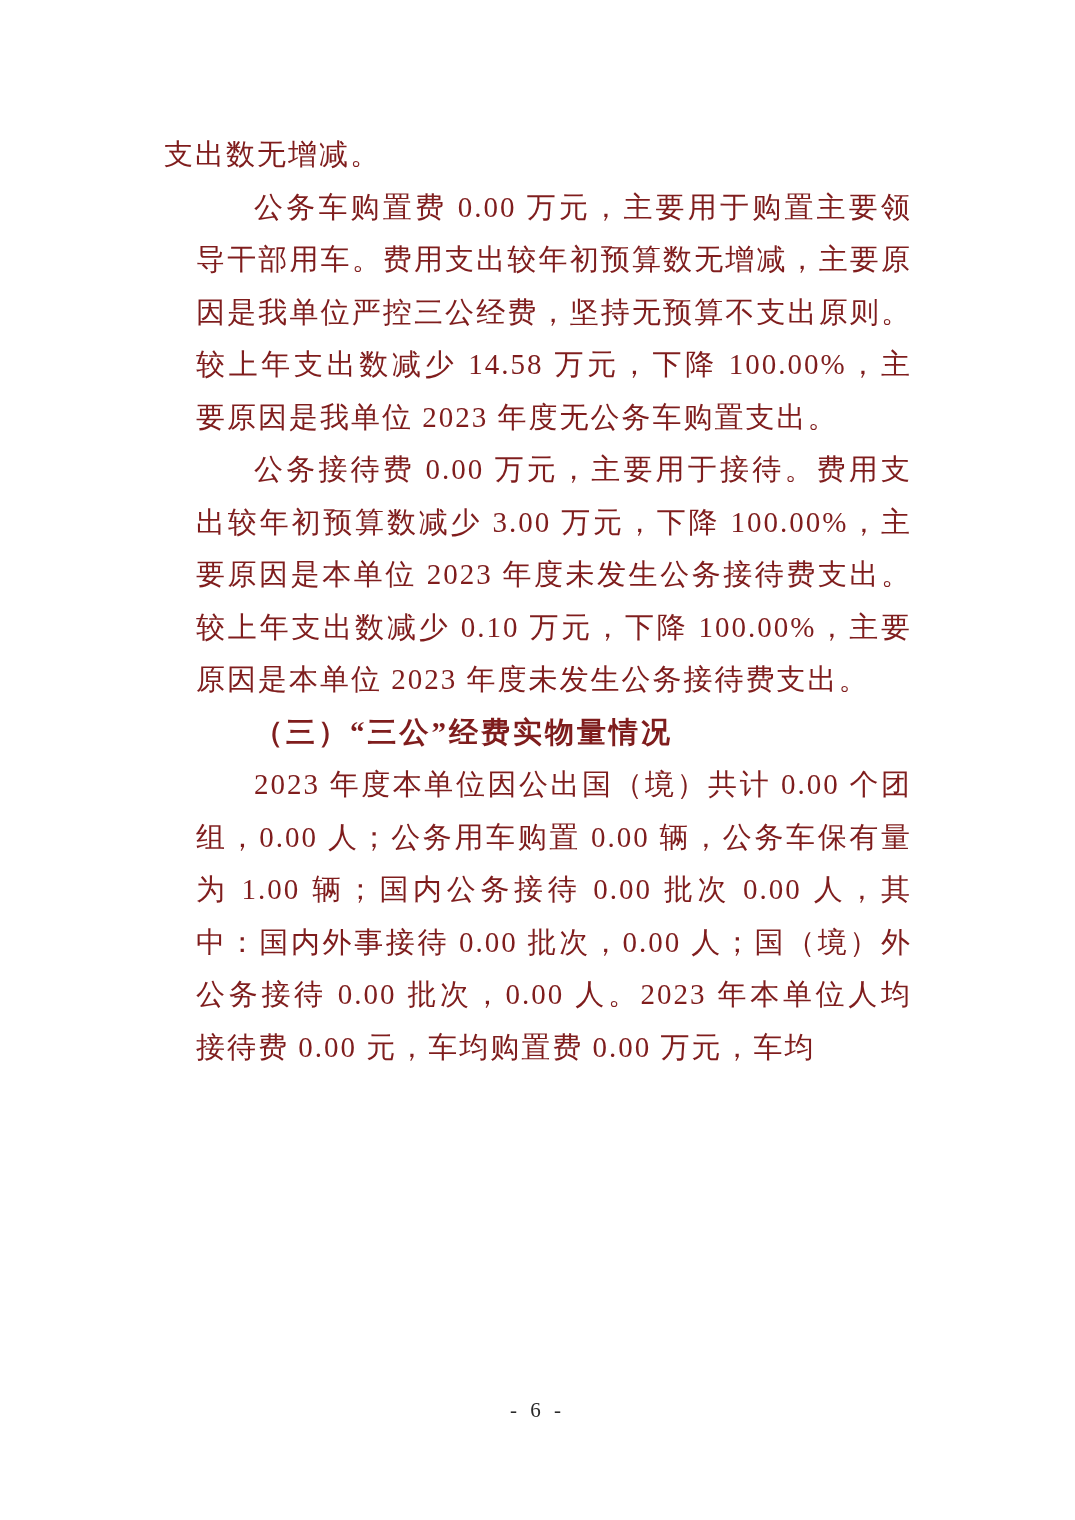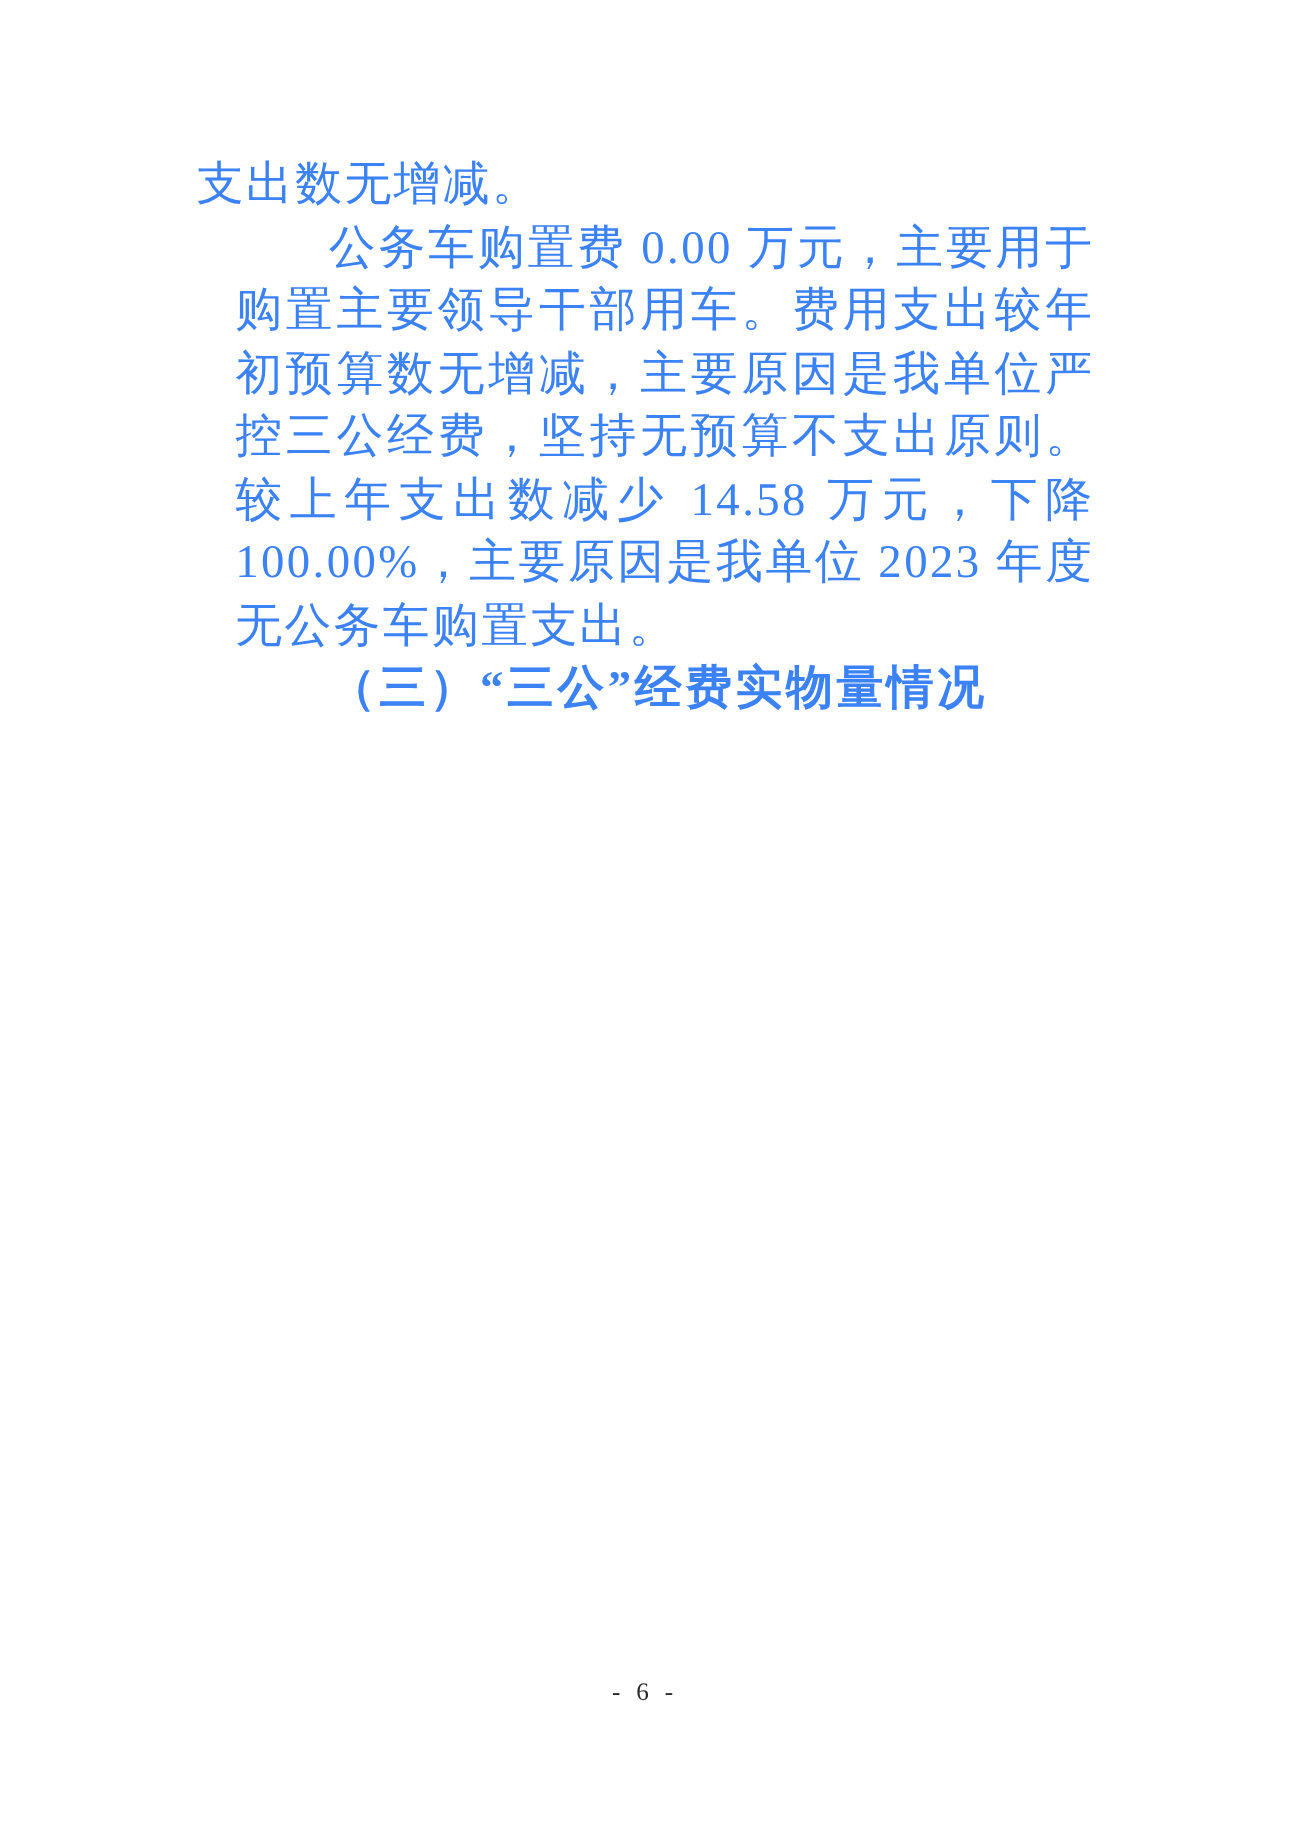--- a/index.html
+++ b/index.html
@@ -15,26 +15,26 @@
     font-family: "Liberation Serif", "DejaVu Serif", serif;
     color: #1a1a1a;
   }
   .content {
     position: absolute;
     left: 164px;
     top: 128px;
     width: 748px;
   }
   .content p {
-    font-size: 39px;
+    font-size: 29px;
     line-height: 52.5px;
     letter-spacing: 2px;
     text-align: justify;
     text-justify: inter-ideograph;
-    color: #3b82f6;
+    color: #7f1d1d;
     font-weight: 400;
   }
   .content p.indent {
     text-indent: 2em;
     margin-left: 32px;
   }
   .content p.heading {
     font-weight: 700;
     letter-spacing: 3px;
   }
@@ -50,16 +50,18 @@
     font-family: "Liberation Serif", "DejaVu Serif", serif;
   }
 </style>
 </head>
 <body>
 
 <div class="page">
   <div class="content">
     <p>支出数无增减。</p>
     <p class="indent">公务车购置费 0.00 万元，主要用于购置主要领导干部用车。费用支出较年初预算数无增减，主要原因是我单位严控三公经费，坚持无预算不支出原则。较上年支出数减少 14.58 万元，下降 100.00%，主要原因是我单位 2023 年度无公务车购置支出。</p>
+    <p class="indent">公务接待费 0.00 万元，主要用于接待。费用支出较年初预算数减少 3.00 万元，下降 100.00%，主要原因是本单位 2023 年度未发生公务接待费支出。较上年支出数减少 0.10 万元，下降 100.00%，主要原因是本单位 2023 年度未发生公务接待费支出。</p>
     <p class="indent heading">（三）“三公”经费实物量情况</p>
+    <p class="indent">2023 年度本单位因公出国（境）共计 0.00 个团组，0.00 人；公务用车购置 0.00 辆，公务车保有量为 1.00 辆；国内公务接待 0.00 批次 0.00 人，其中：国内外事接待 0.00 批次，0.00 人；国（境）外公务接待 0.00 批次，0.00 人。2023 年本单位人均接待费 0.00 元，车均购置费 0.00 万元，车均</p>
   </div>
   <div class="page-footer">- 6 -</div>
 </div>
 
 </body></html>

